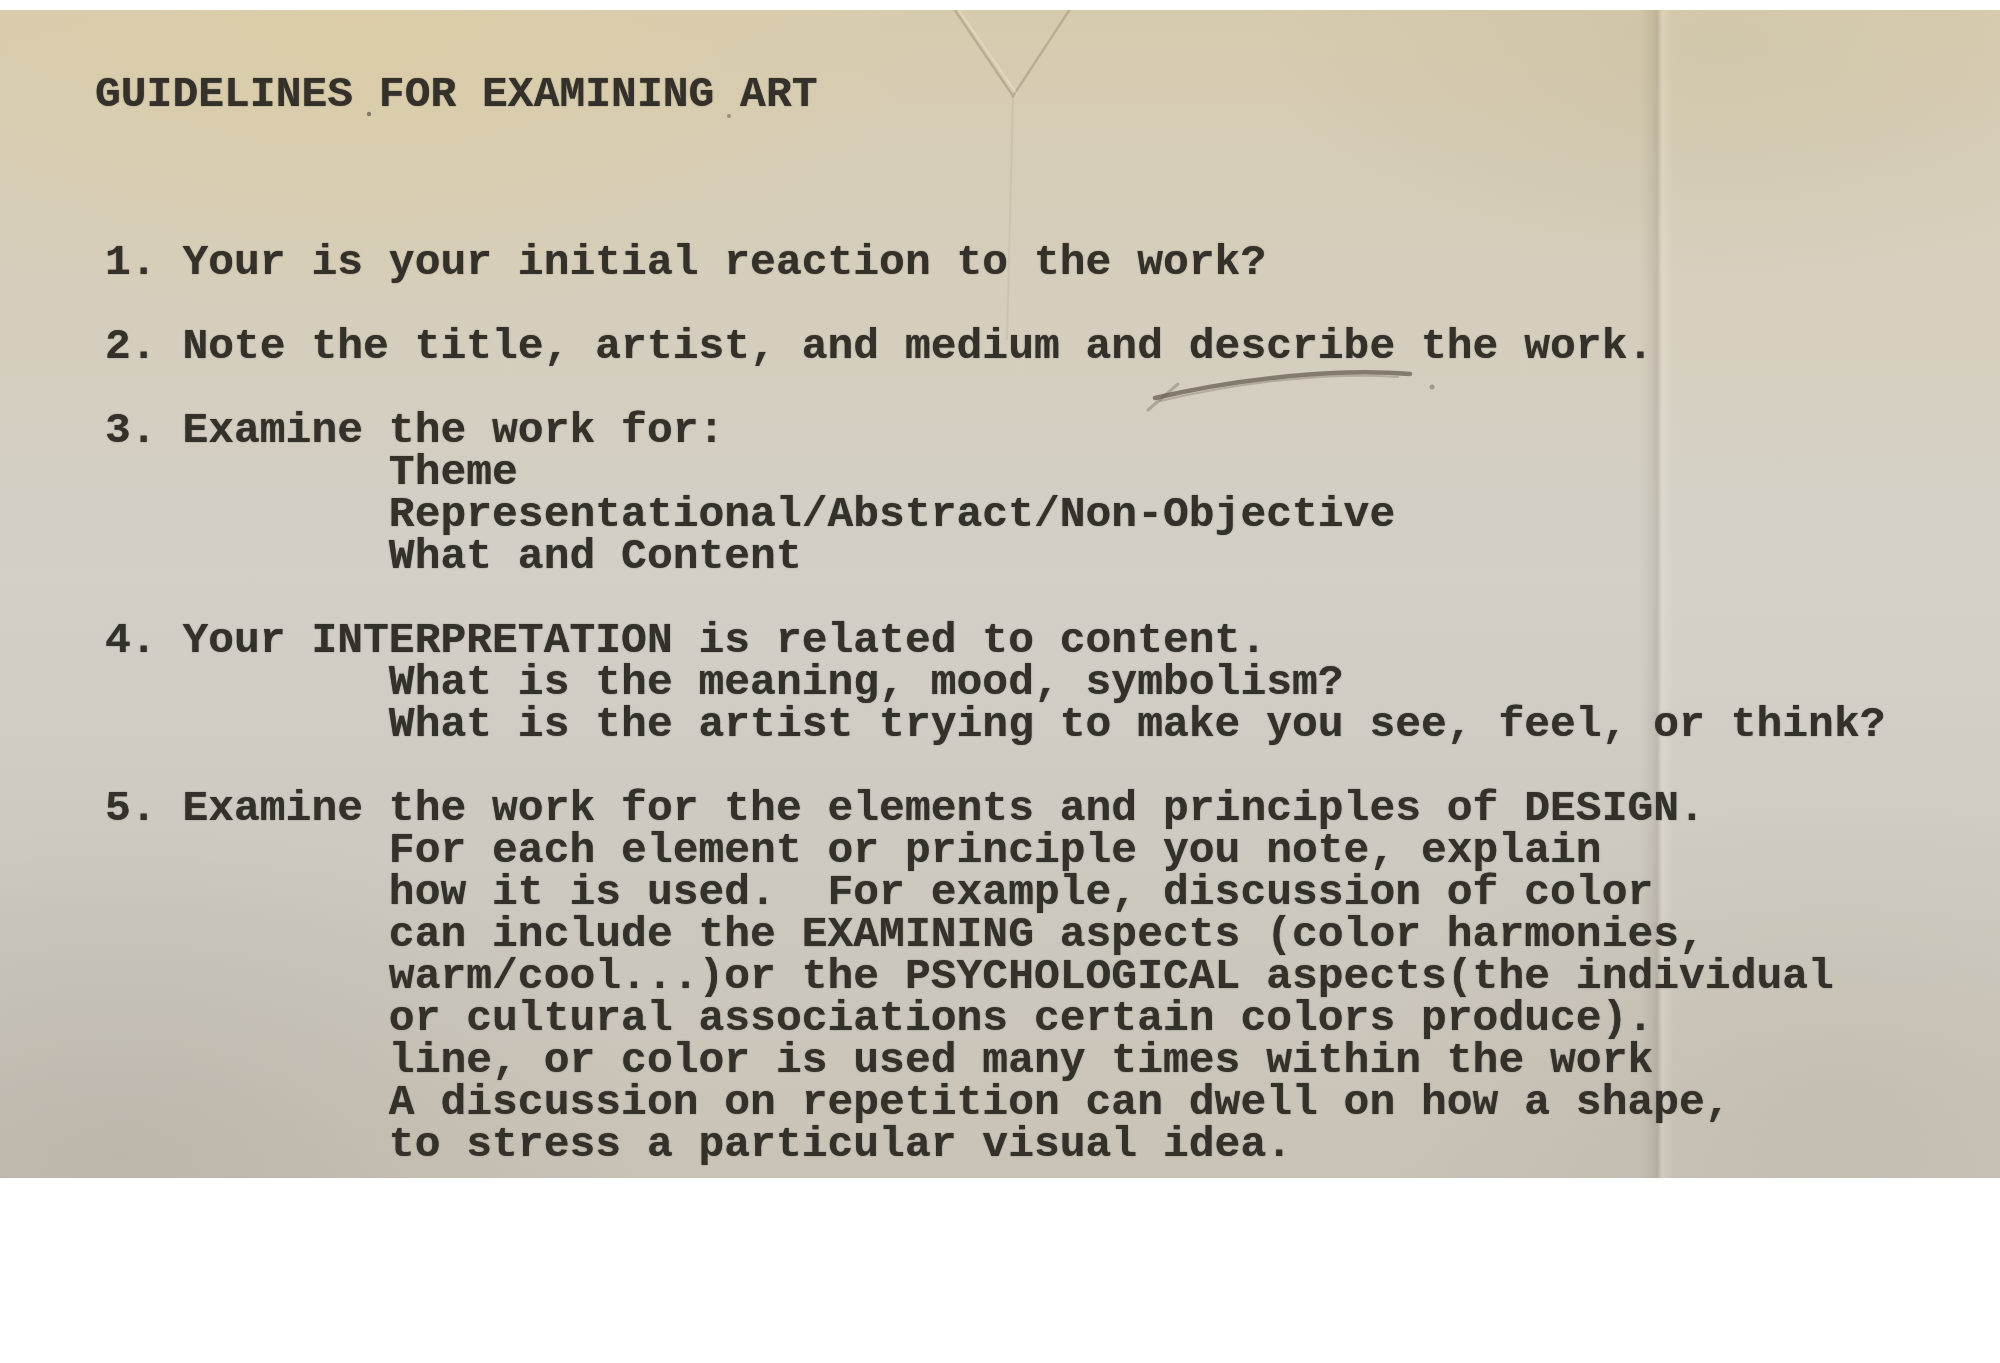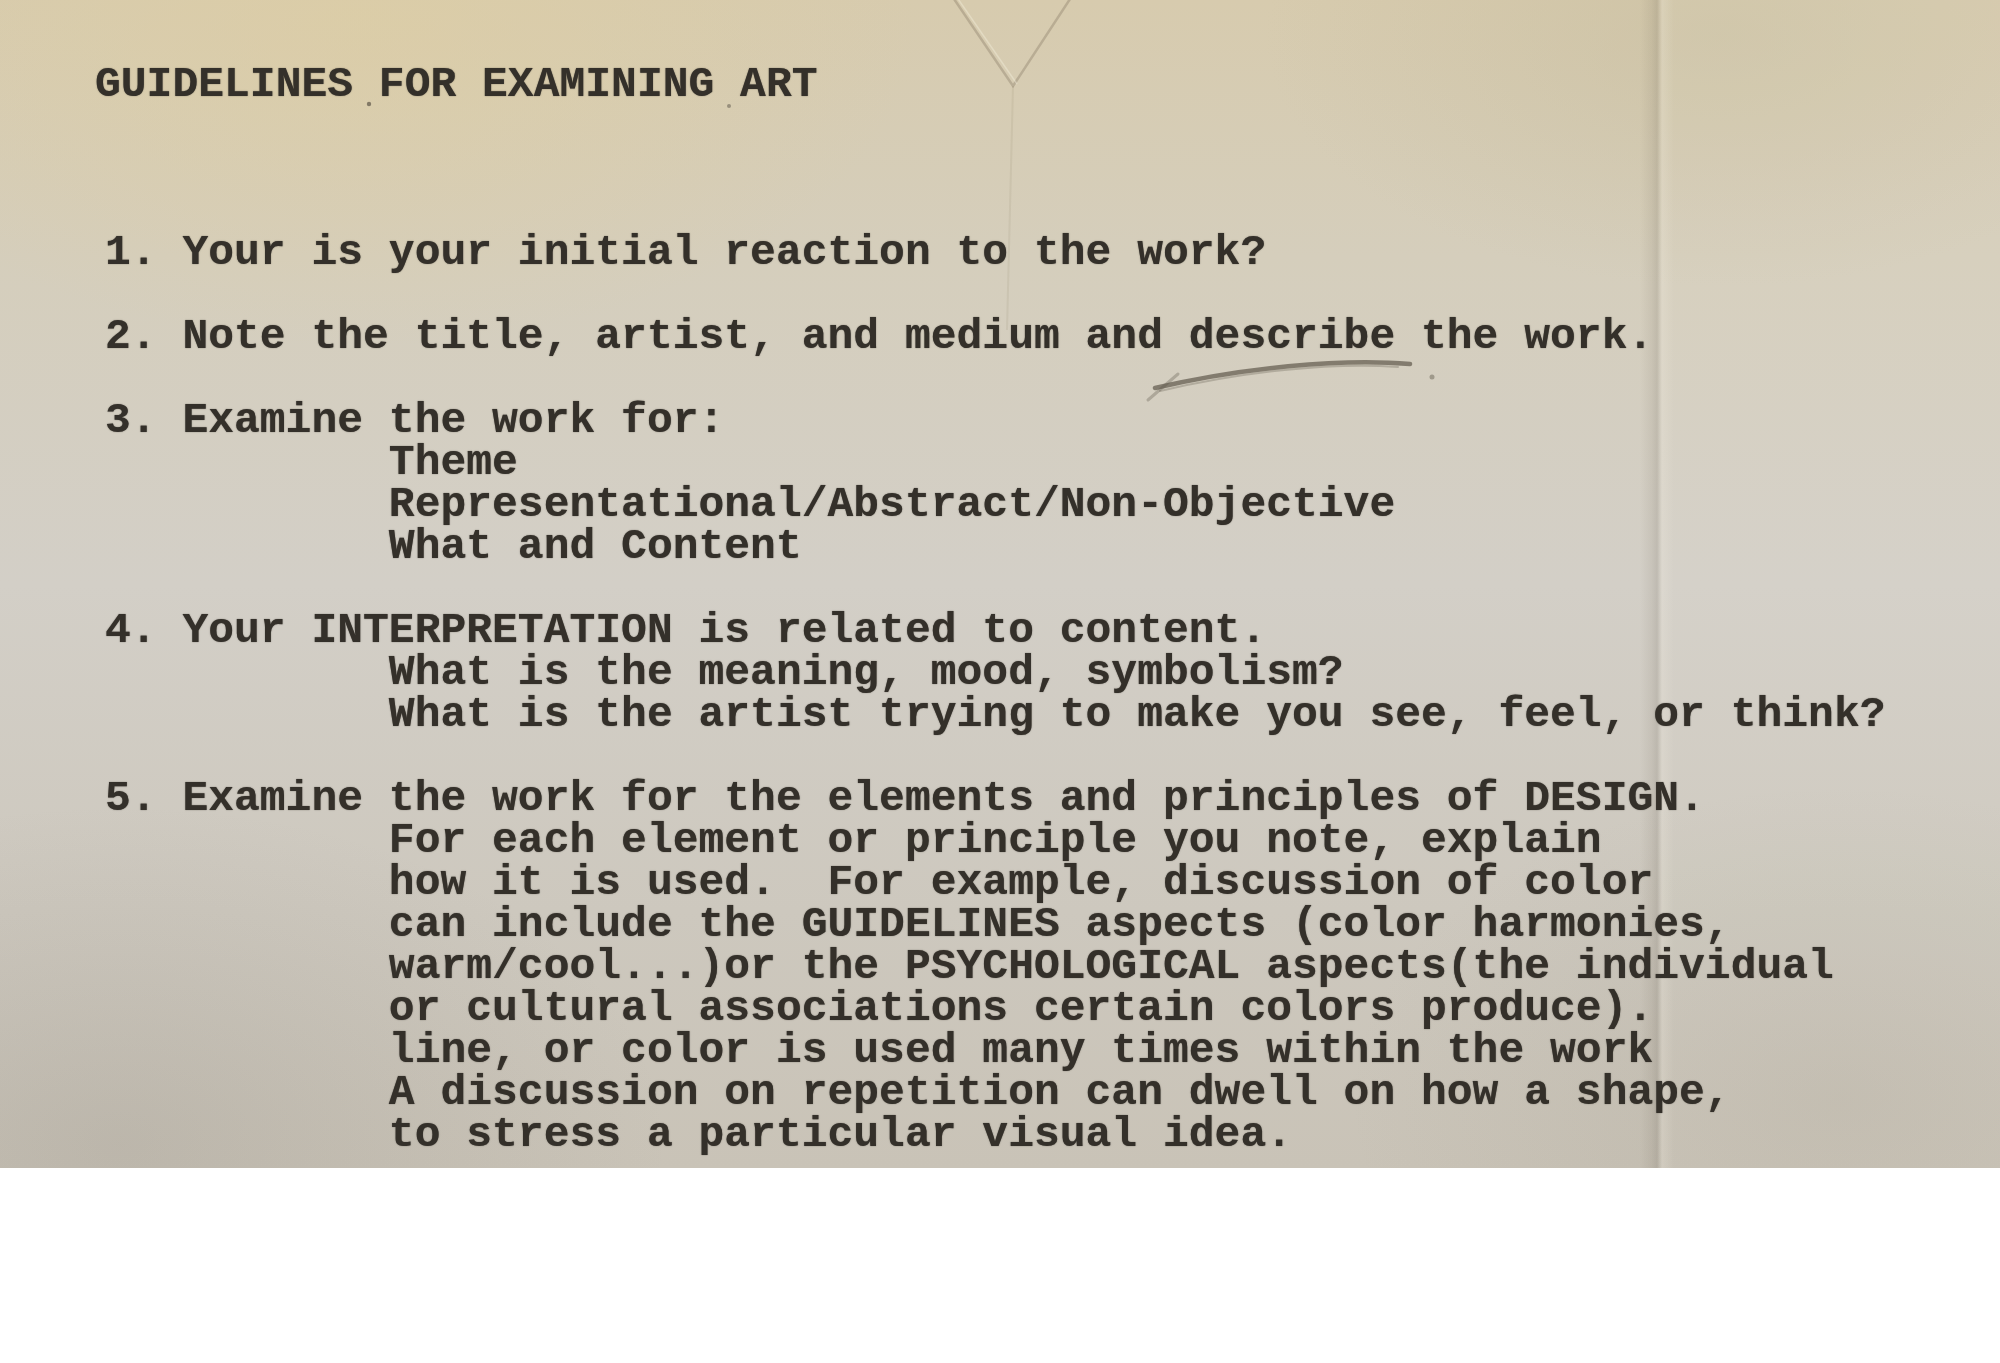--- a/index.html
+++ b/index.html
@@ -8,20 +8,21 @@
     font-family:"Liberation Mono","DejaVu Sans Mono",monospace;
   }
   .paper{
     position:relative;width:2000px;height:1168px;overflow:hidden;
     background:
       radial-gradient(900px 520px at 18% 2%, rgba(222,206,163,0.60), rgba(222,206,163,0) 62%),
       radial-gradient(760px 420px at 86% 3%, rgba(197,187,157,0.45), rgba(197,187,157,0) 60%),
       radial-gradient(1000px 620px at 6% 98%, rgba(118,113,106,0.16), rgba(118,113,106,0) 55%),
       radial-gradient(820px 520px at 92% 94%, rgba(150,143,128,0.18), rgba(150,143,128,0) 60%),
       linear-gradient(180deg,#d7cbae 0%,#d5cebc 22%,#d3cfc7 50%,#cdc8be 78%,#c9c3b7 100%);
+    margin-top: 10px;
   }
   
   .right-panel{
     position:absolute;left:1662px;top:0;width:338px;height:1363px;
     background:rgba(240,234,220,0.07);
   }
   .crease-right{
     position:absolute;left:1640px;top:0;width:34px;height:1363px;
     background:linear-gradient(90deg,
       rgba(105,95,80,0) 0%,
@@ -63,21 +64,21 @@
       <div class="line cont">Representational/Abstract/Non-Objective</div>
       <div class="line cont">What and Content</div>
       <div class="line gap"></div>
       <div class="line"><span class="num">4.</span><span>Your INTERPRETATION is related to content.</span></div>
       <div class="line cont">What is the meaning, mood, symbolism?</div>
       <div class="line cont">What is the artist trying to make you see, feel, or think?</div>
       <div class="line gap"></div>
       <div class="line"><span class="num">5.</span><span>Examine the work for the elements and principles of DESIGN.</span></div>
       <div class="line cont">For each element or principle you note, explain</div>
       <div class="line cont">how it is used.  For example, discussion of color</div>
-      <div class="line cont">can include the GUIDELINES aspects (color harmonies,</div>
+      <div class="line cont">can include the EXAMINING aspects (color harmonies,</div>
       <div class="line cont">warm/cool...)or the PSYCHOLOGICAL aspects(the individual</div>
       <div class="line cont">or cultural associations certain colors produce).</div>
       <div class="line cont">line, or color is used many times within the work</div>
       <div class="line cont">A discussion on repetition can dwell on how a shape,</div>
       <div class="line cont">to stress a particular visual idea.</div>
       <div class="line gap"></div>
       <div class="line"><span class="num">6.</span><span>What is the historical context?</span></div>
       <div class="line gap"></div>
     </div>
 

